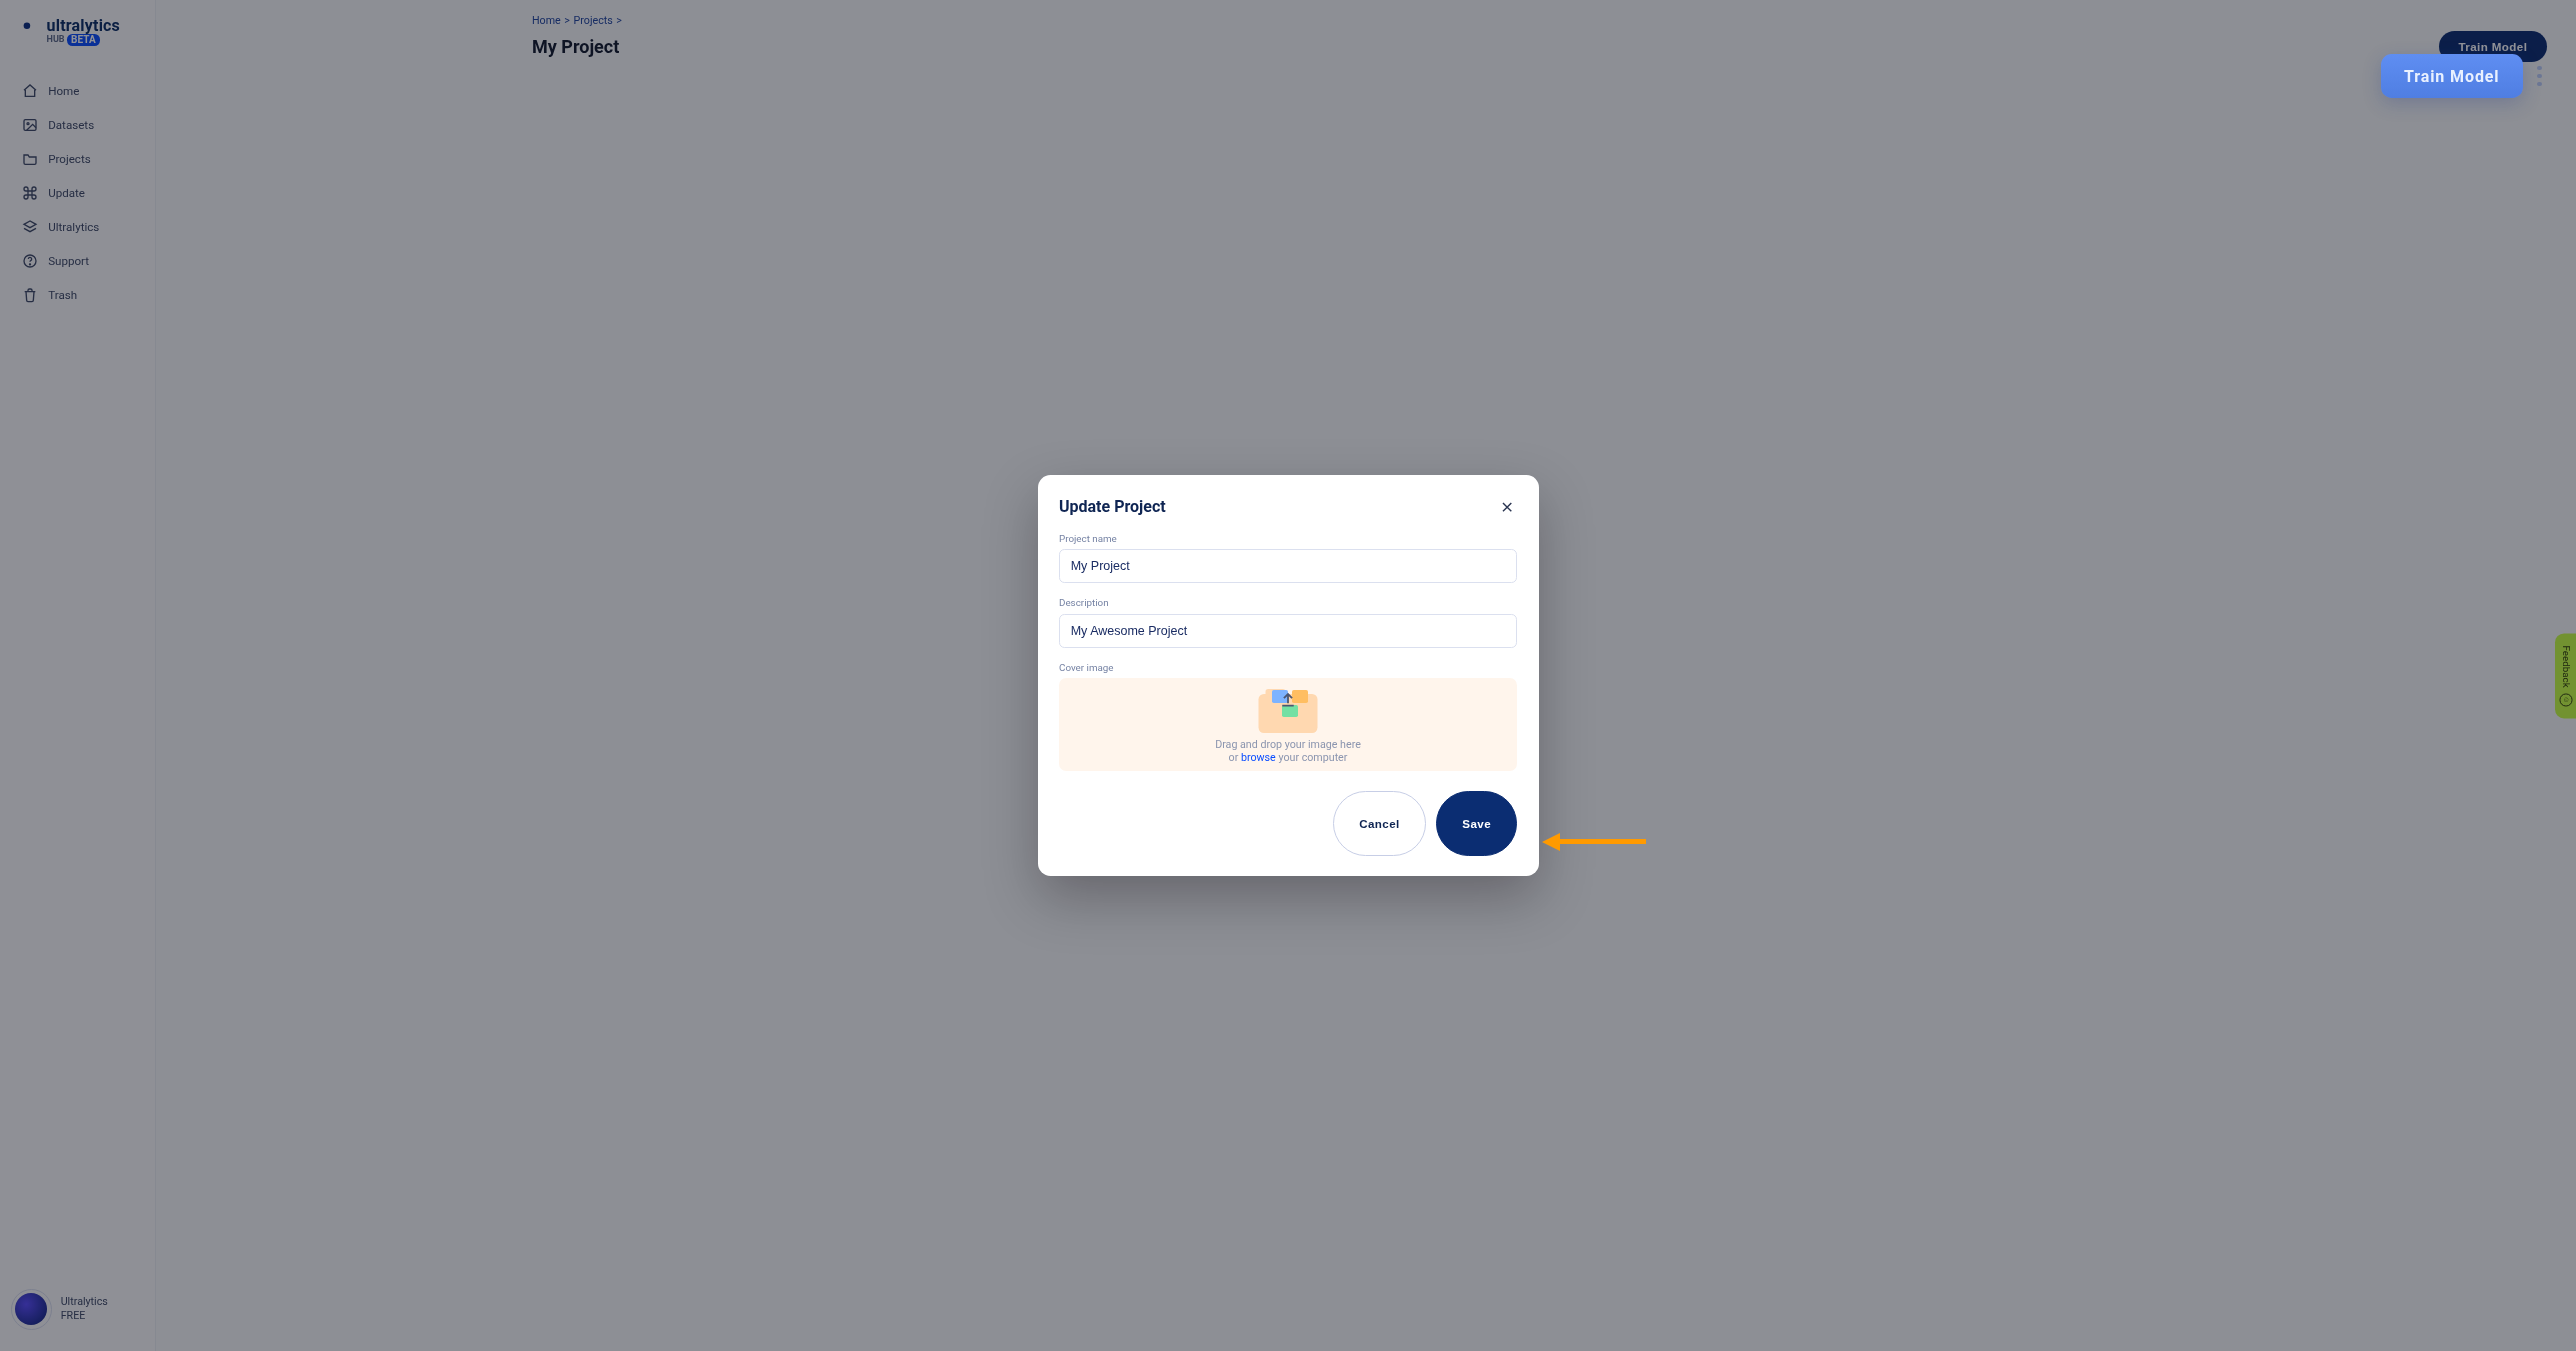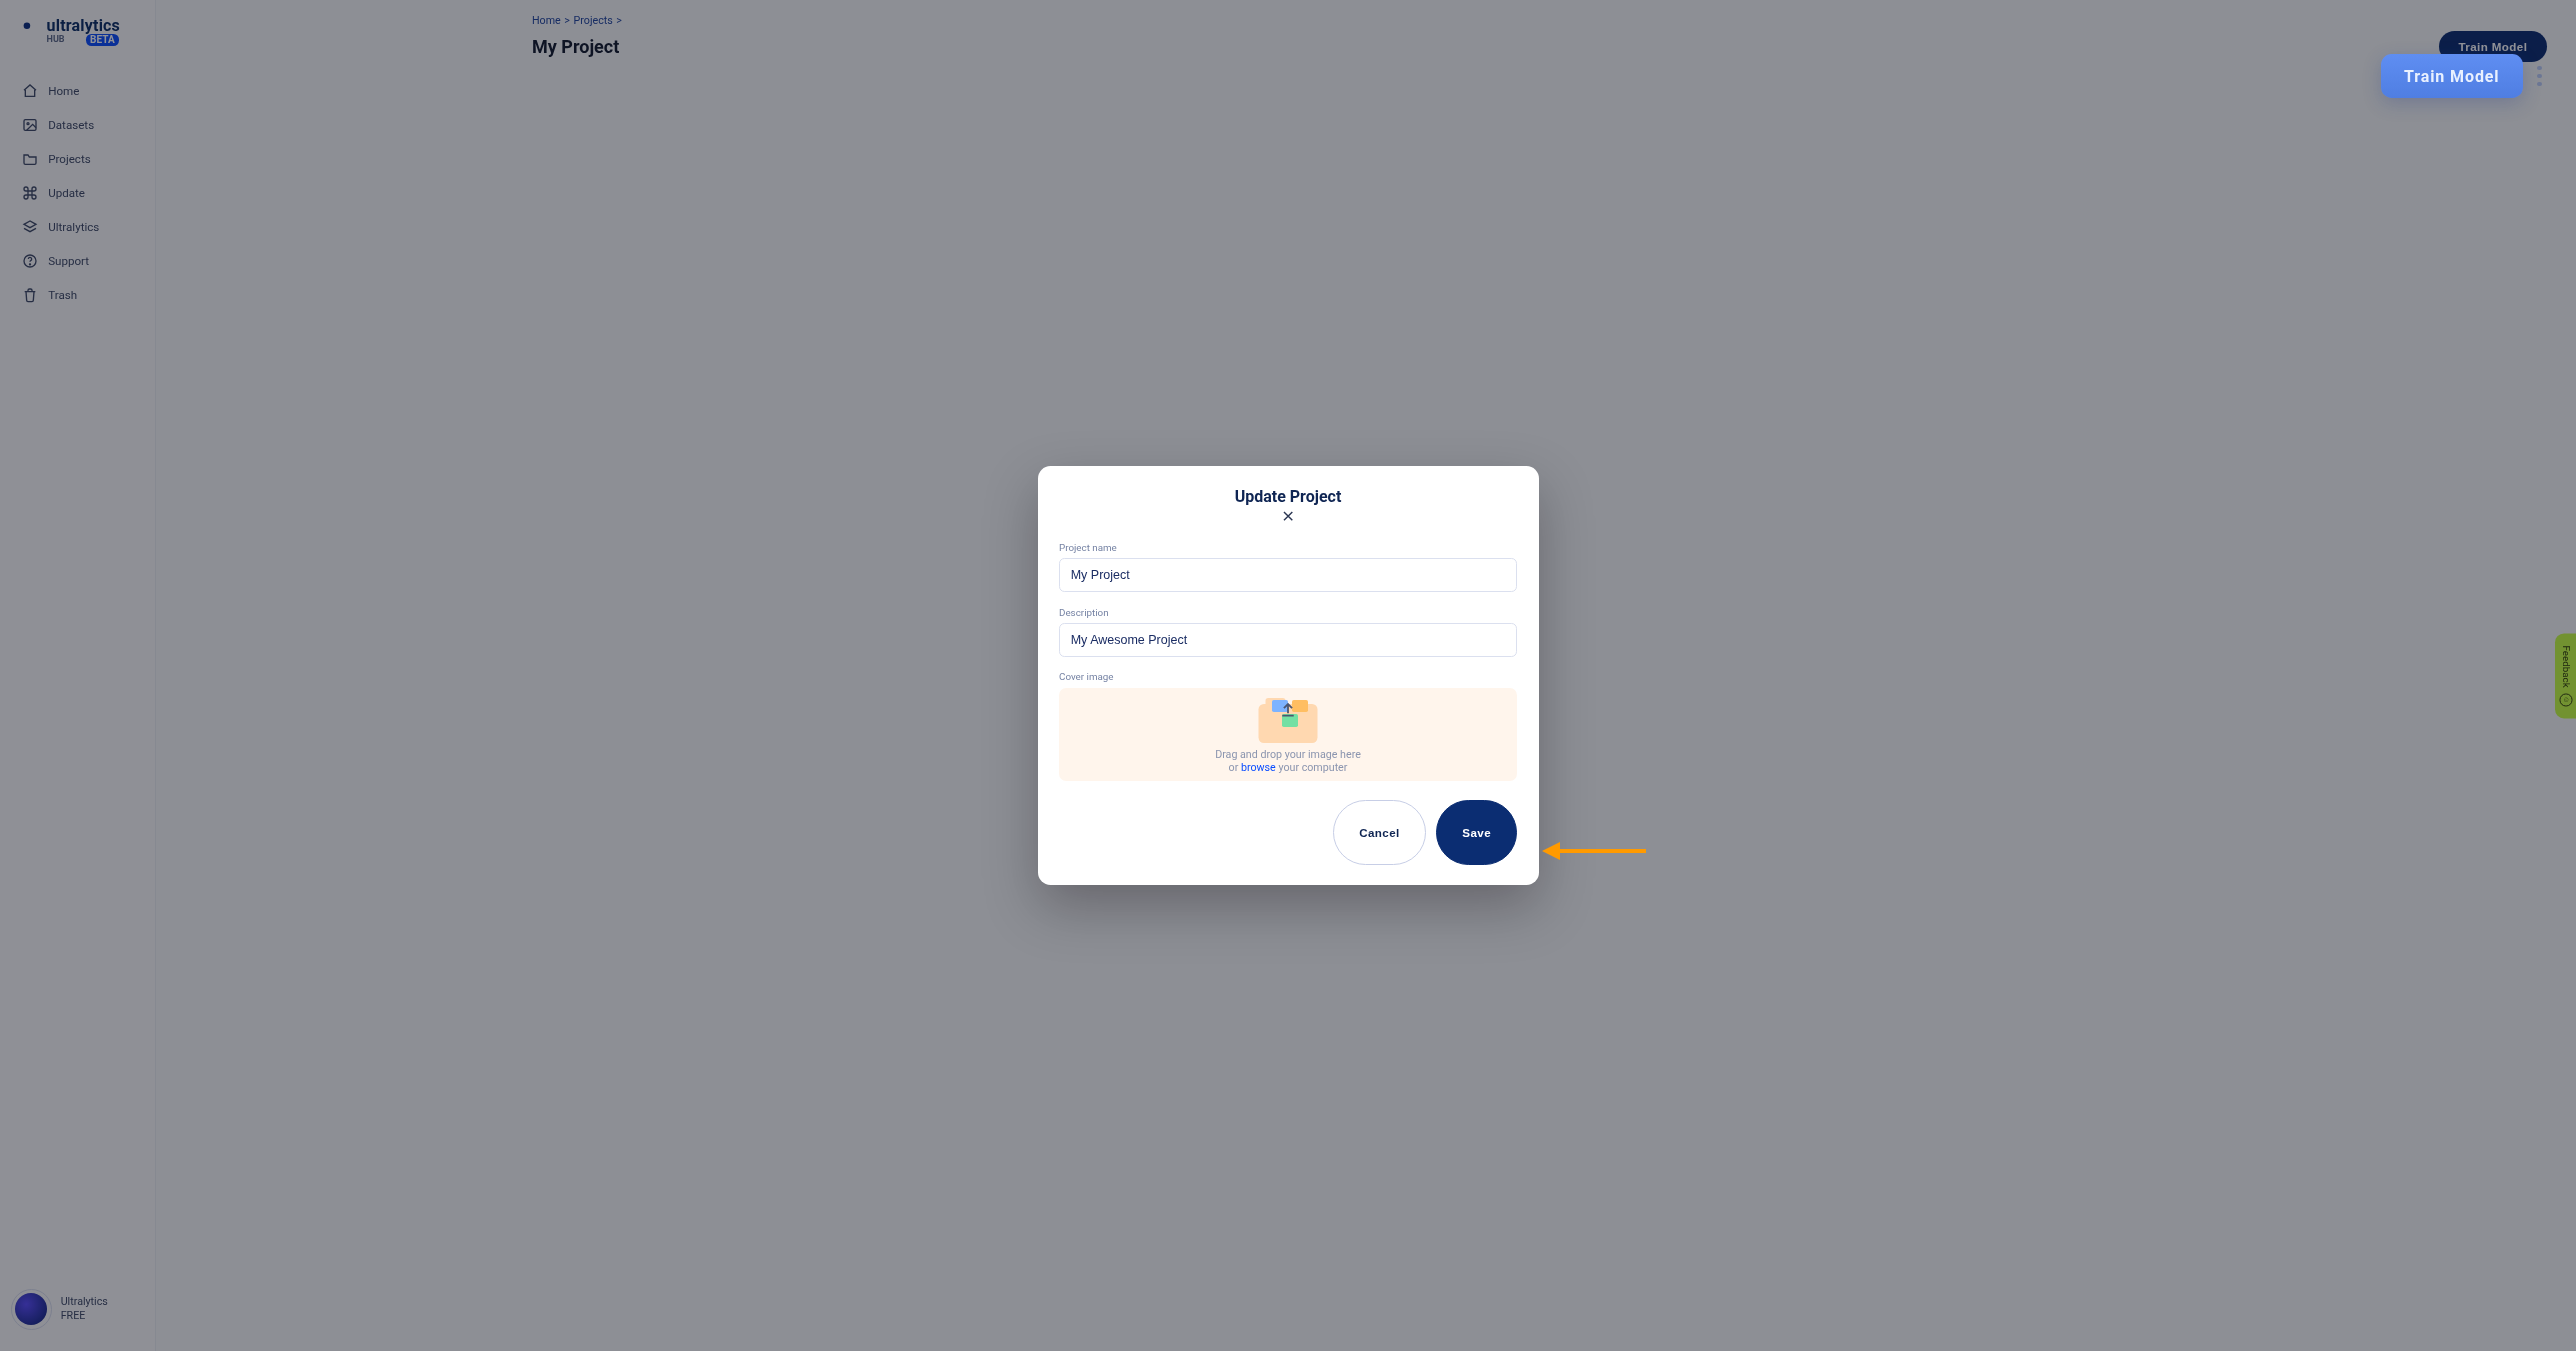--- a/index.html
+++ b/index.html
@@ -21,21 +21,21 @@
     background: #fbfbfd;
     border-right: 0.9px solid #eceef5;
     display: flex;
     flex-direction: column;
     padding: 18px 0 10.7px 0;
   }
   .brand { display:flex; align-items:center; gap:5.4px; padding: 0 21.5px 21.5px 21.5px; }
   .brand-mark { width:19.7px; height:23px; }
   .brand-text { display:flex; flex-direction:column; line-height:1; }
   .brand-name { font-weight:700; font-size:16px; color:#0b2e66; letter-spacing:0.2px; }
-  .brand-sub { font-size:9px; font-weight:700; color:#5d6b8a; display:flex; align-items:center; gap:21px; }
+  .brand-sub { font-size:9px; font-weight:700; color:#5d6b8a; display:flex; align-items:center; gap:2px; }
   .beta { background:#0a4dff; color:#fff; padding:0.9px 4.5px; border-radius:5.4px; font-size:10px; }
 
   .nav { display:flex; flex-direction:column; padding-top:7.2px; }
   .nav-item {
     display:flex; align-items:center; gap:10.7px;
     padding: 9px 21.5px; color:#3e4a68; font-size:11.6px;
     cursor:pointer;
   }
   .nav-item .ico { width:16px; height:16px; display:flex; align-items:center; justify-content:center; color:#3e4a68; }
 
@@ -87,21 +87,21 @@
   }
   .kebab { width:9px; display:flex; flex-direction:column; gap:3.6px; align-items:center; cursor:pointer; }
   .kebab span { width:4.5px; height:4.5px; border-radius:50%; background:#6b7694; }
 
   
   .modal {
     width:501px; background:#fff; border-radius:12.5px;
     box-shadow: 0 21.5px 54px rgba(0,0,0,.28);
     padding: 21.5px 21.5px 19.7px 21.5px; position:relative;
   }
-  .modal-head { display:flex; align-items:center; justify-content:space-between; margin-bottom:16px;flex-direction:column; }
+  .modal-head { display:flex; align-items:center; justify-content:space-between; margin-bottom:16px; }
   .modal-title { font-size:16px; font-weight:700; color:#0f2553; }
   .close-x { width:19.7px; height:19.7px; cursor:pointer; color:#2b3652; display:flex; align-items:center; justify-content:center; font-size:16px; }
 
   .field { margin-bottom:14.3px; }
   .field label { display:block; font-size:9.8px; color:#7683a4; margin-bottom:5.4px; }
   .text-input {
     width:100%; border:0.9px solid #dbe0ef; border-radius:5.4px; padding:9px 10.7px;
     font-size:12.5px; color:#1a2c63; outline:none;
   }
 

